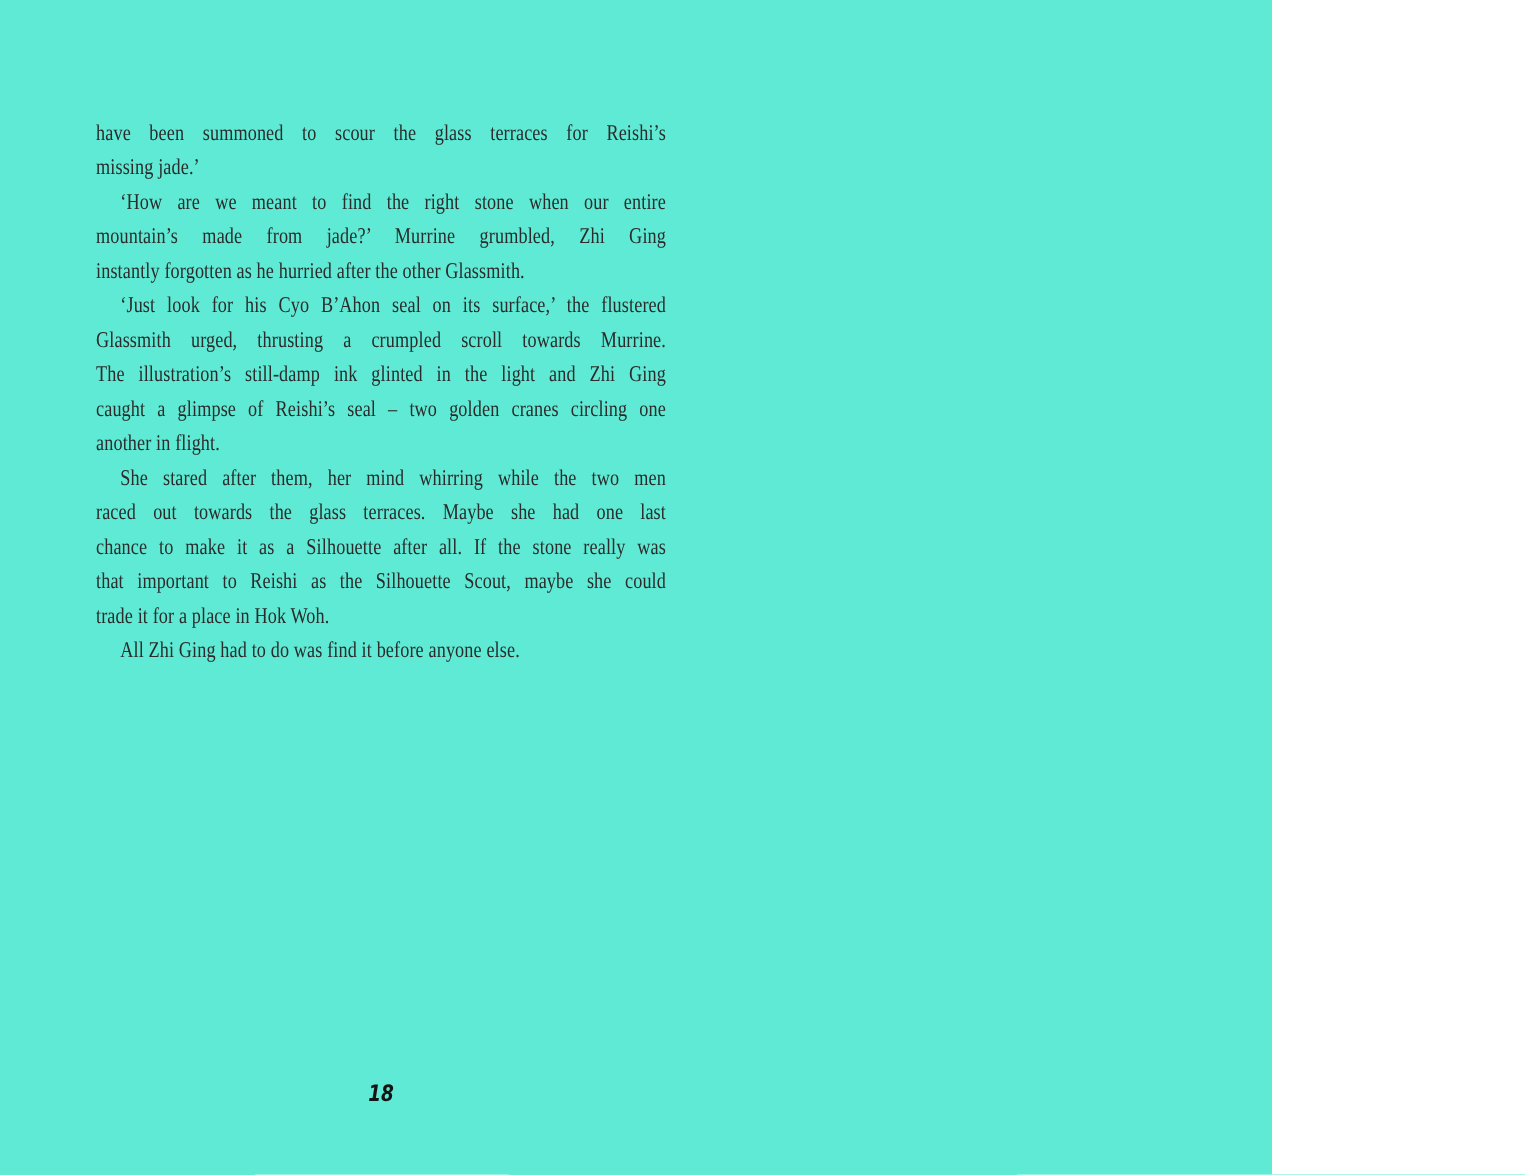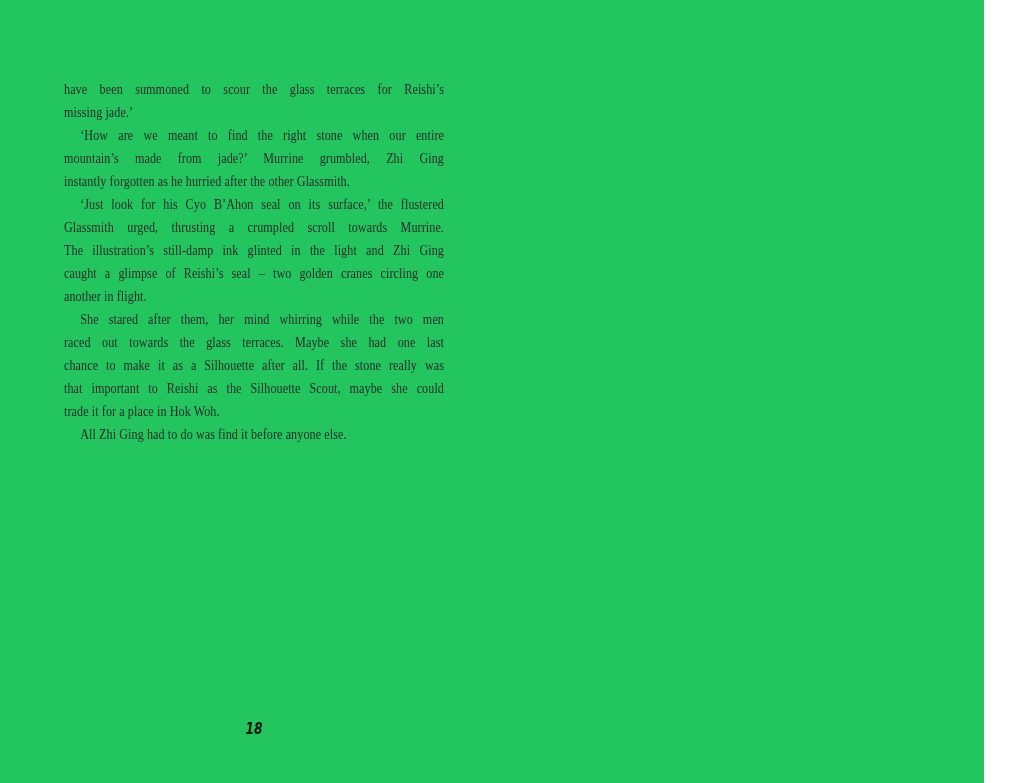--- a/index.html
+++ b/index.html
@@ -2,23 +2,23 @@
 <html><head>
 <meta charset="utf-8">
 <style>
   html, body { margin: 0; padding: 0; }
   body {
     background: #ffffff;
     font-family: "Liberation Serif", serif;
   }
   .spread {
     position: relative;
-    width: 984px;
+    width: 848px;
     height: 783px;
-    background: #22c55e;
+    background: #5eead4;
     overflow: hidden;
   }
   .page { position: absolute; top: 0; height: 783px; }
   .page-left  { left: 0;   width: 510px; }
   .page-right { left: 510px; width: 510px; }
 
   
   .page-text {
     position: absolute;
     width: 470px;

